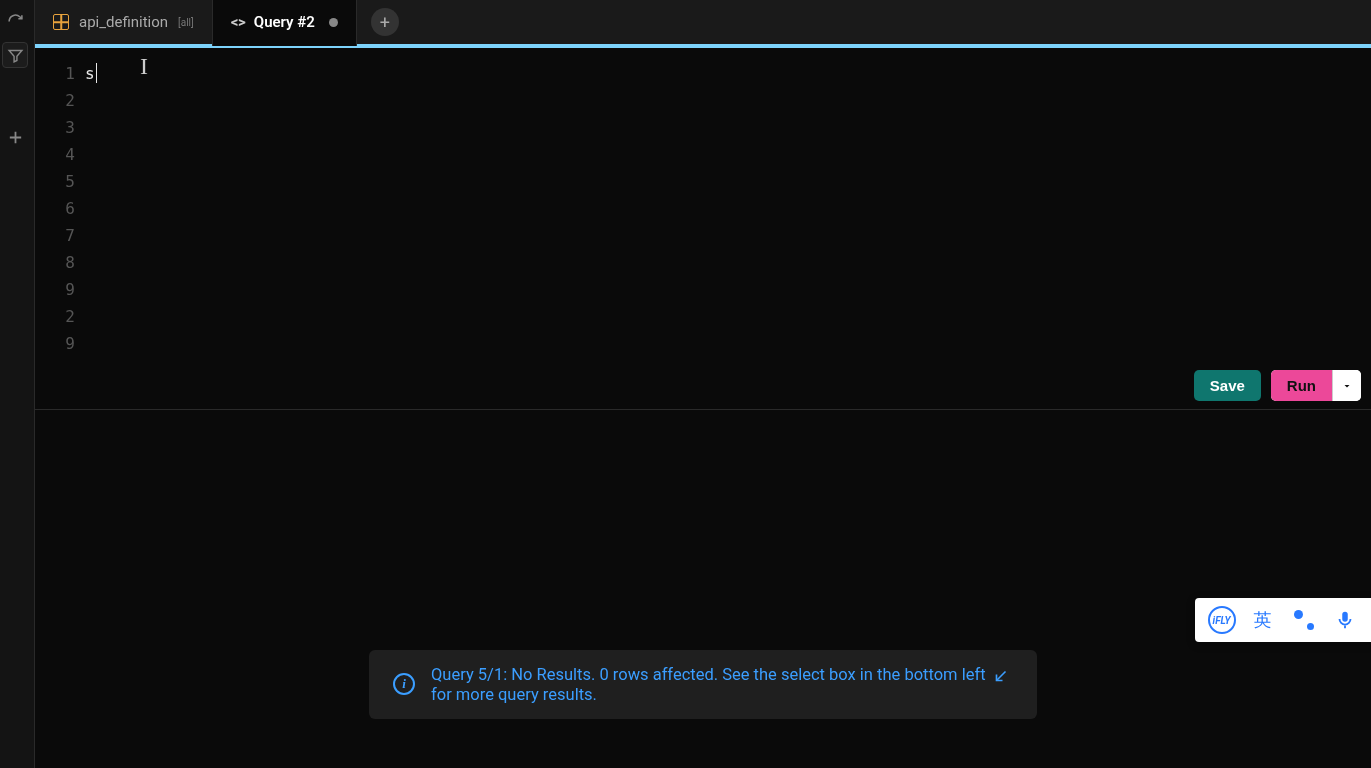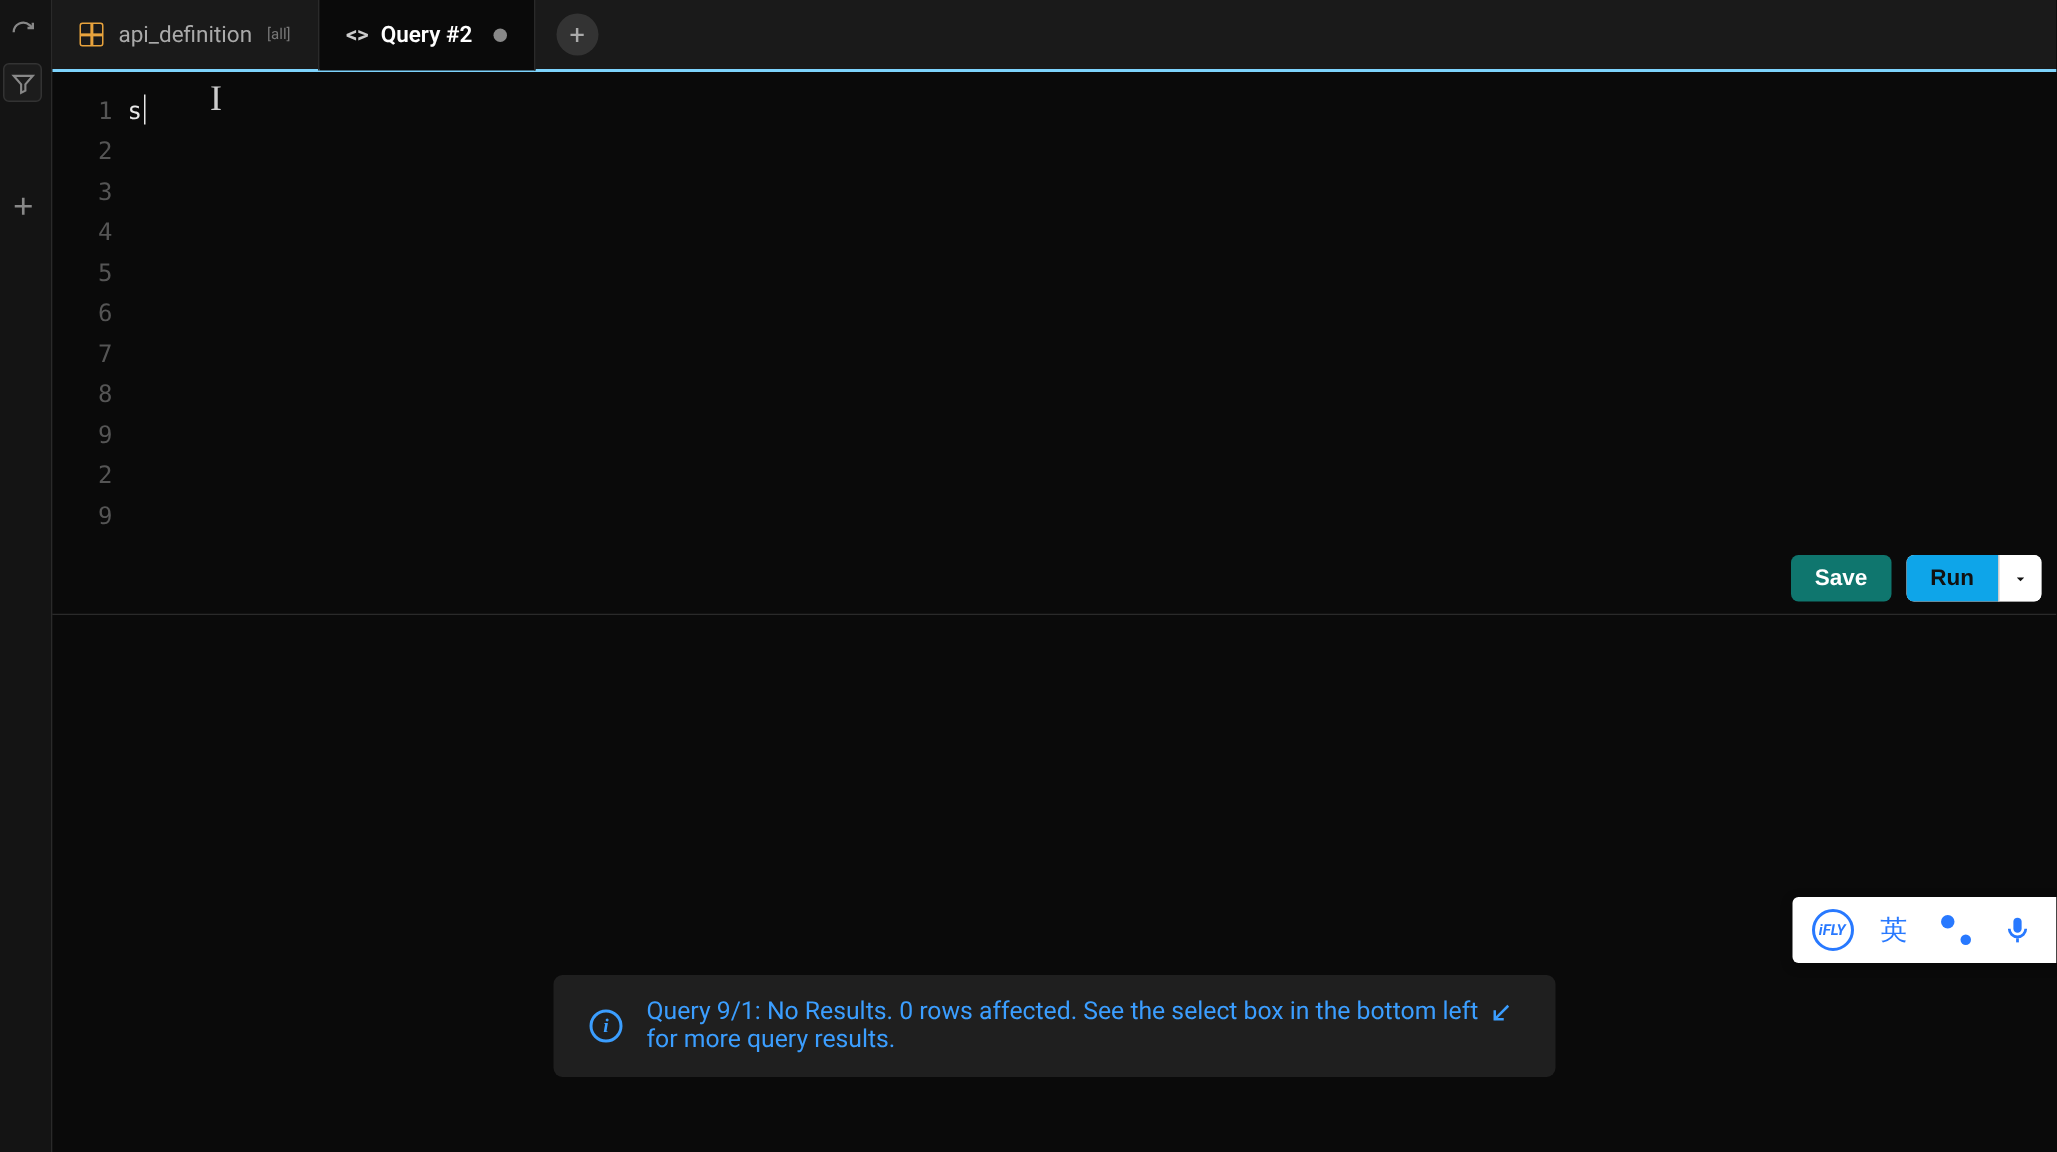--- a/index.html
+++ b/index.html
@@ -42,21 +42,21 @@
       flex: 1;
       display: flex;
       flex-direction: column;
       position: relative;
     }
 
     
     .tab-bar {
       height: 48px;
       background: #1a1a1a;
-      border-bottom: 2px solid #7dd3fc;
+      border-bottom: 4px solid #7dd3fc;
       display: flex;
       align-items: center;
     }
     .tab {
       height: 48px;
       display: flex;
       align-items: center;
       padding: 0 18px;
       gap: 10px;
       cursor: pointer;
@@ -166,21 +166,21 @@
       font-weight: 600;
       cursor: pointer;
     }
     .btn-run-group {
       display: flex;
       background: #fff;
       border-radius: 5px;
       overflow: hidden;
     }
     .btn-run {
-      background: #0ea5e9;
+      background: #ec4899;
       color: #111;
       border: none;
       padding: 7px 16px;
       font-size: 15px;
       font-weight: 700;
       cursor: pointer;
     }
     .btn-run-dropdown {
       background: #fff;
       color: #111;
@@ -354,21 +354,21 @@
       </div>
     </div>
   </div>
 
   <div class="divider"></div>
 
   <div class="results-panel">
     <div class="toast">
       <span class="toast-icon">i</span>
       <span>
-        <span>Query 9/1: No Results. 0 rows affected. See the select box in the bottom left</span>
+        <span>Query 5/1: No Results. 0 rows affected. See the select box in the bottom left</span>
         <span class="toast-arrow">
           <svg width="18" height="18" viewBox="0 0 24 24" fill="none" stroke="#3b9eff" stroke-width="2.2">
               <path d="M18 6 L6 18"></path>
               <path d="M6 10v8h8"></path>
             </svg>
         </span>
         <span>for more query results.</span>
       </span>
     </div>
   </div>

